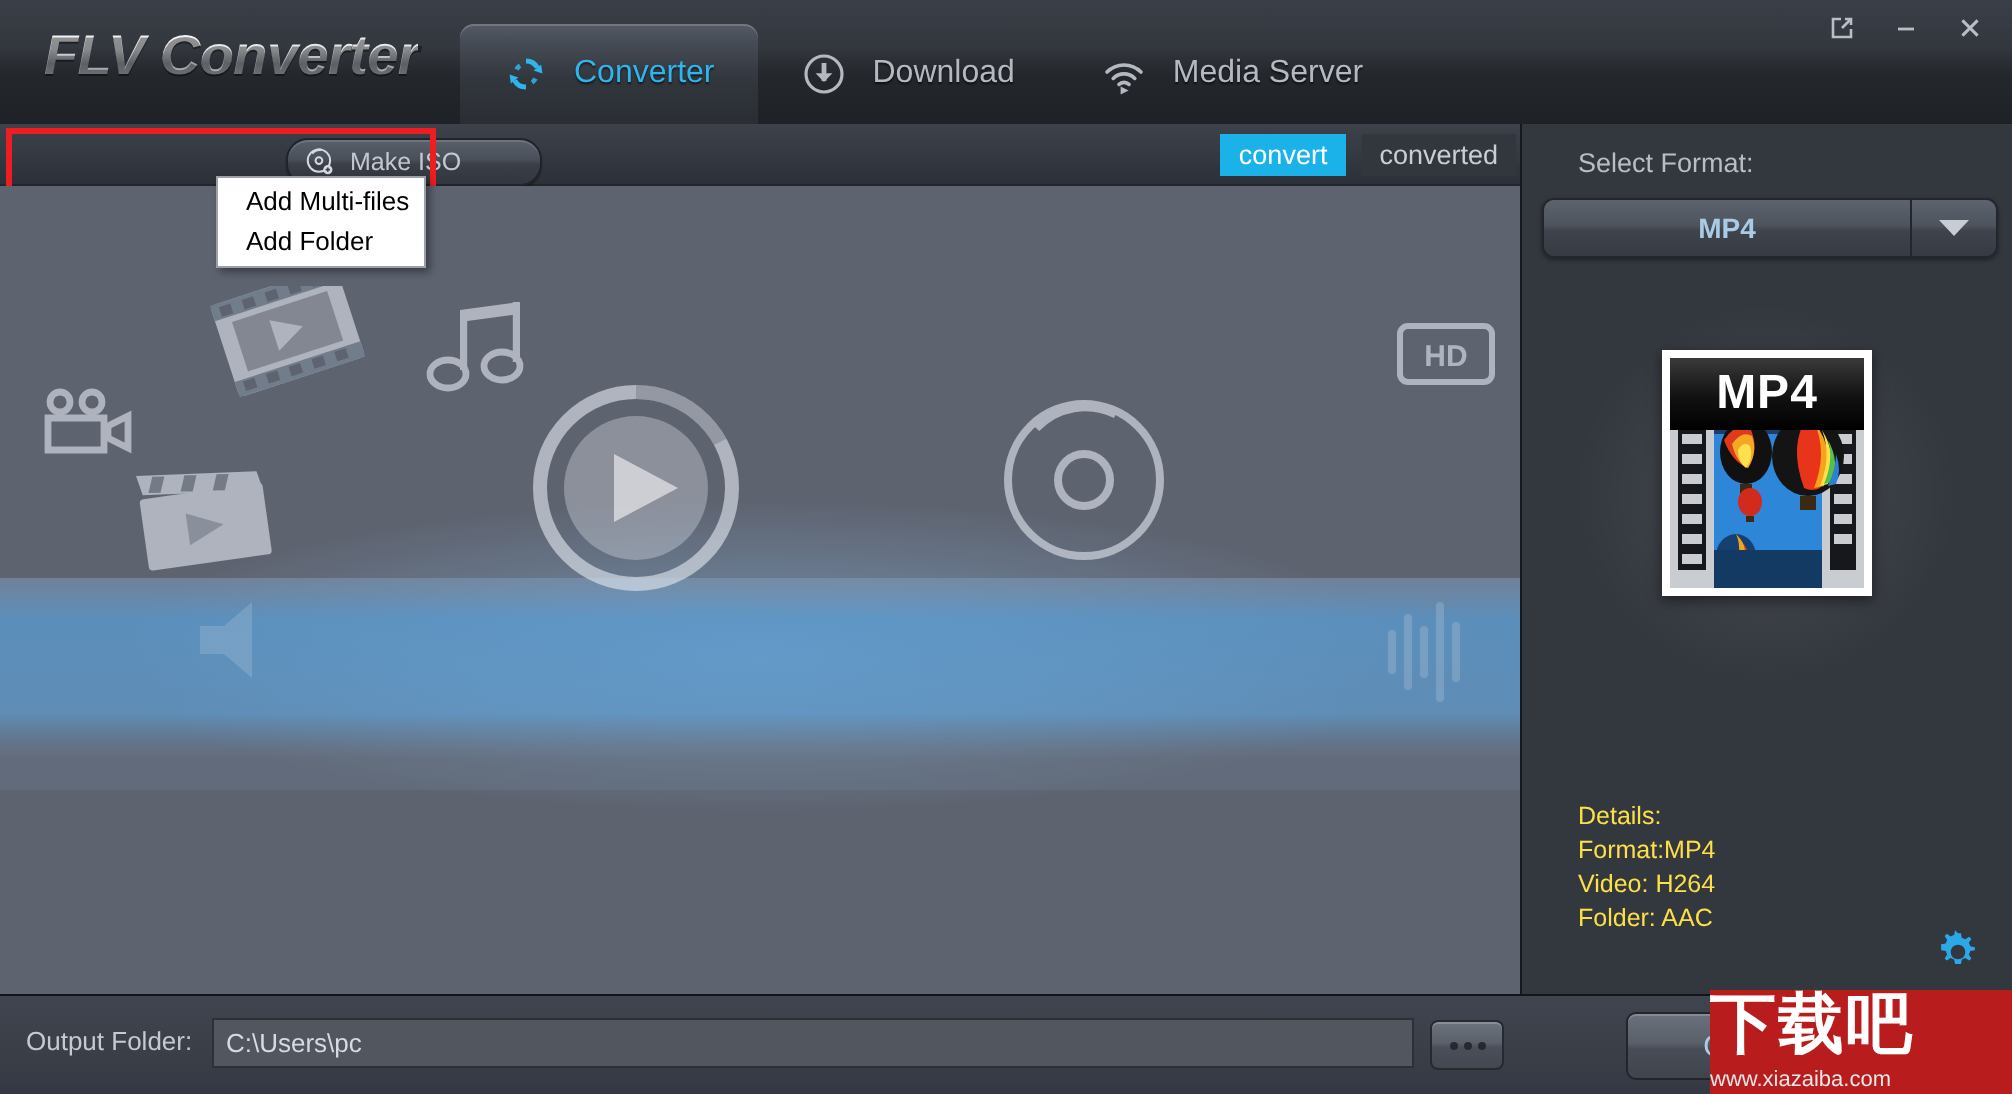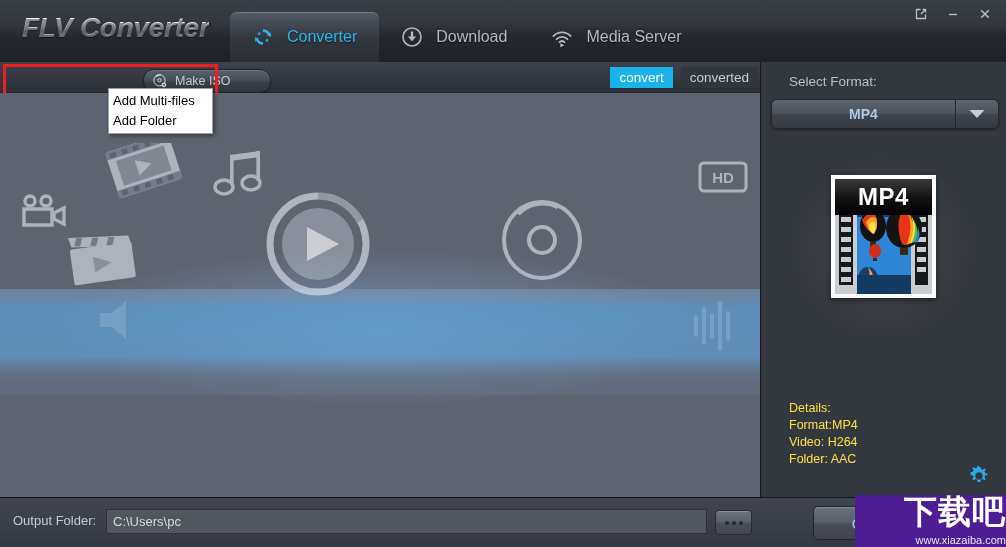--- a/index.html
+++ b/index.html
@@ -153,21 +153,21 @@
     width: 103px;
     background: #ffffff;
     border: 1px solid #9aa0a6;
     box-shadow: 2px 2px 4px rgba(0,0,0,0.4);
     padding: 2px 0;
     z-index: 40;
   }
   .dropdown-item {
     font-size: 13px;
     color: #000;
-    padding: 1px 6px 2px 4px;
+    padding: 1px 6px 2px 14px;
     line-height: 17px;
     white-space: nowrap;
     cursor: pointer;
   }
 
   
   .convert-tabs {
     position: absolute;
     right: 248px; top: 67px;
     display: flex;
@@ -340,25 +340,25 @@
     font-size: 15px;
     cursor: pointer;
     box-shadow: inset 0 1px 0 rgba(255,255,255,0.18);
   }
 
   
   .site-watermark {
     position: absolute;
     left: 855px; top: 495px;
     width: 151px; height: 52px;
-    background: #4c1d95;
+    background: #b91c1c;
     z-index: 60;
     display: flex;
     flex-direction: column;
-    align-items: flex-end;
+    align-items: flex-start;
     justify-content: center;
     overflow: hidden;
   }
   .site-watermark .cn {
     color: #fff;
     font-size: 33px;
     font-weight: bold;
     line-height: 34px;
     letter-spacing: 1px;
     font-family: "DejaVu Sans", sans-serif;

